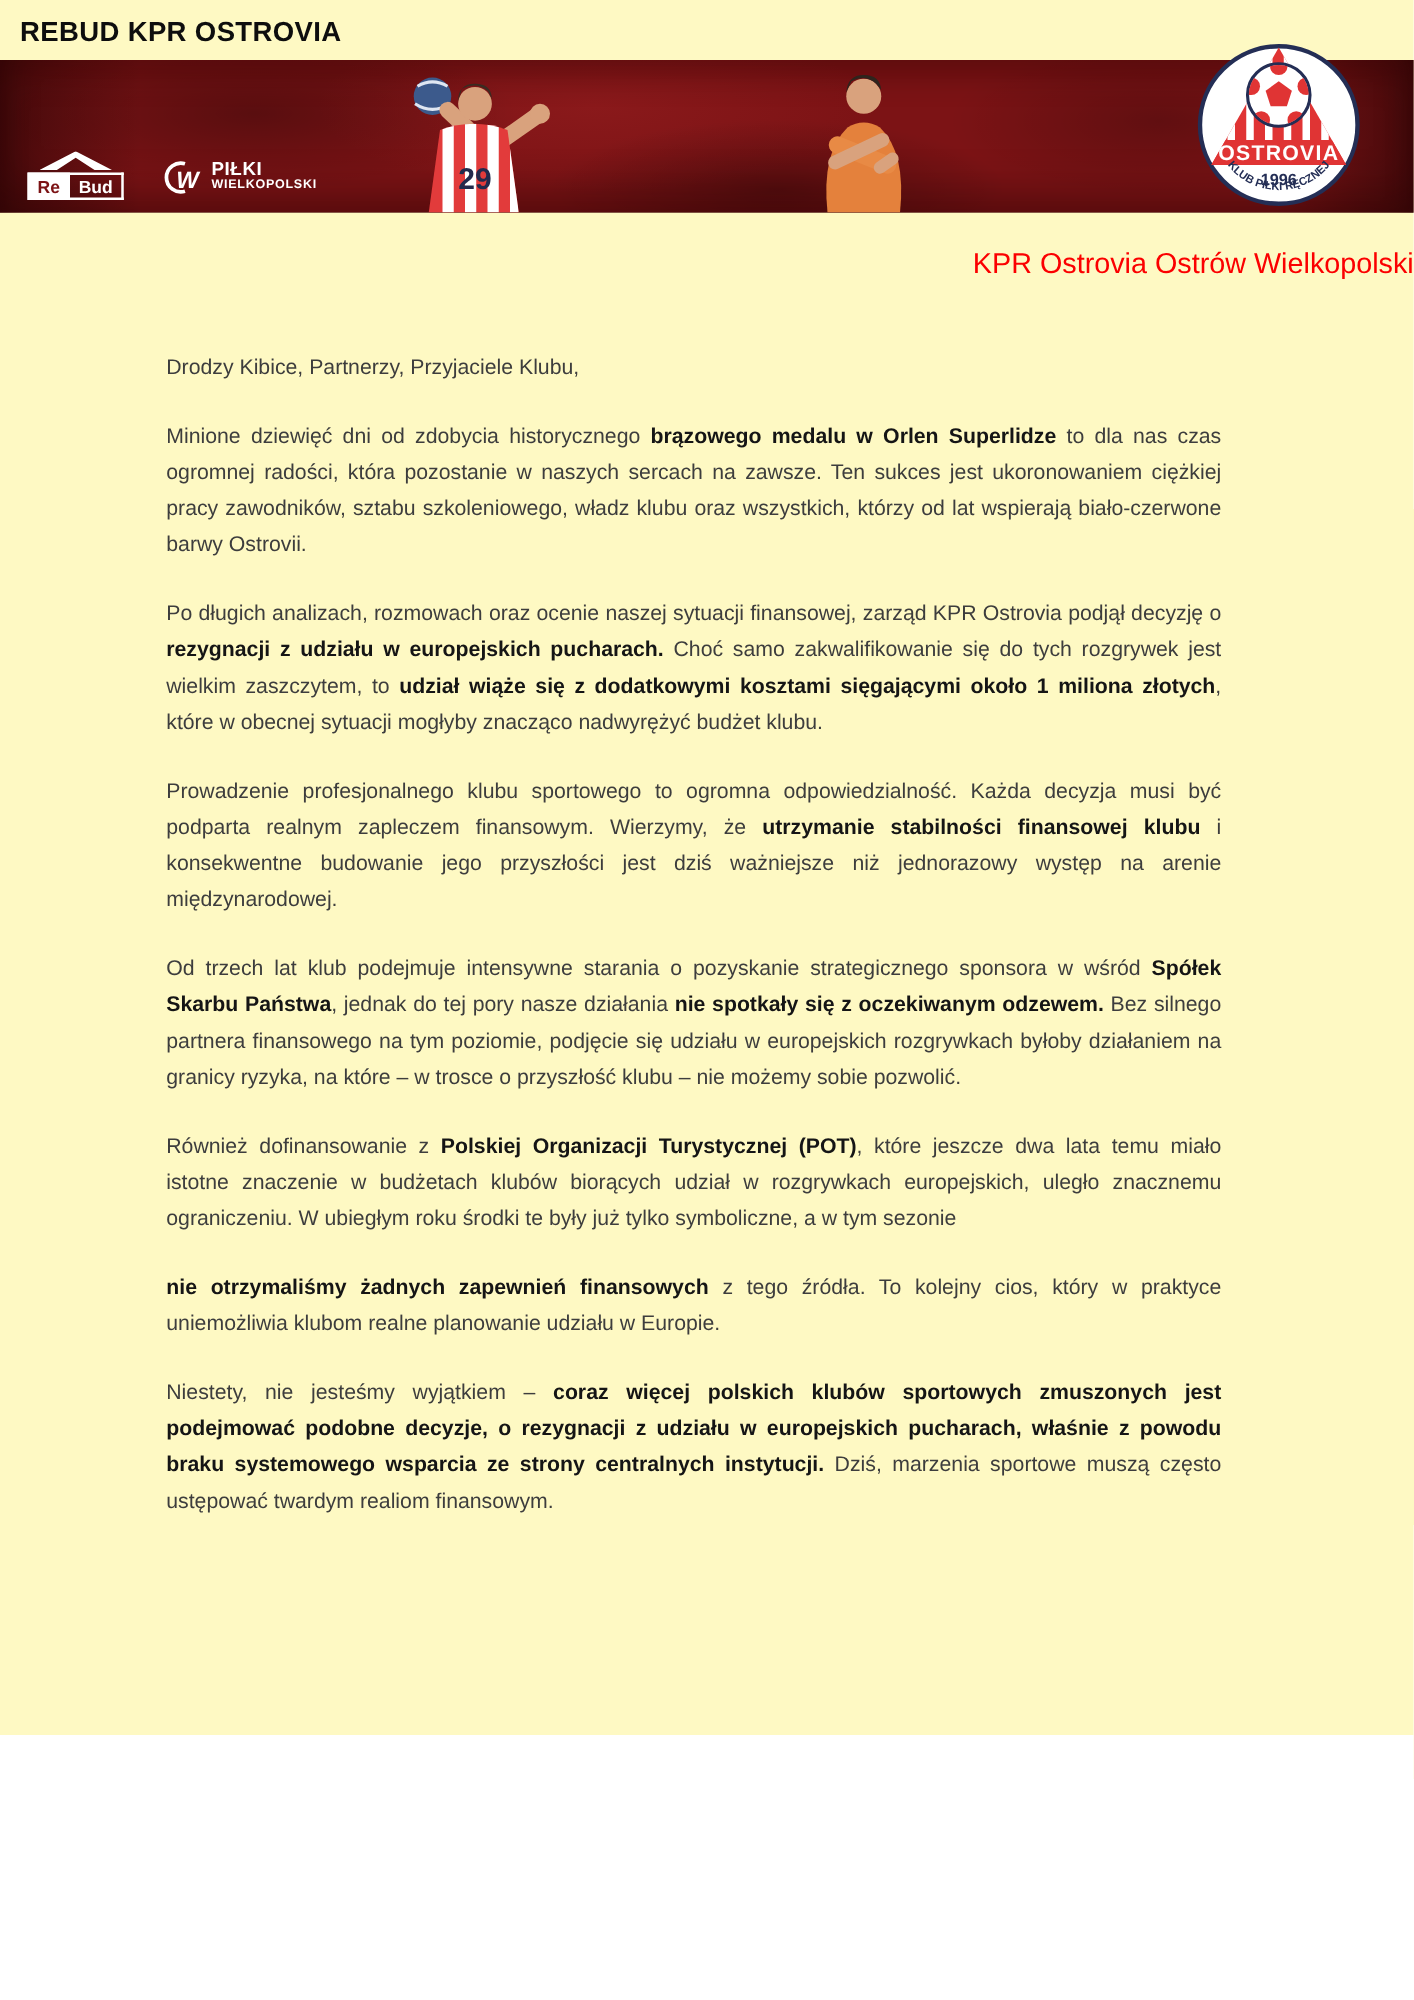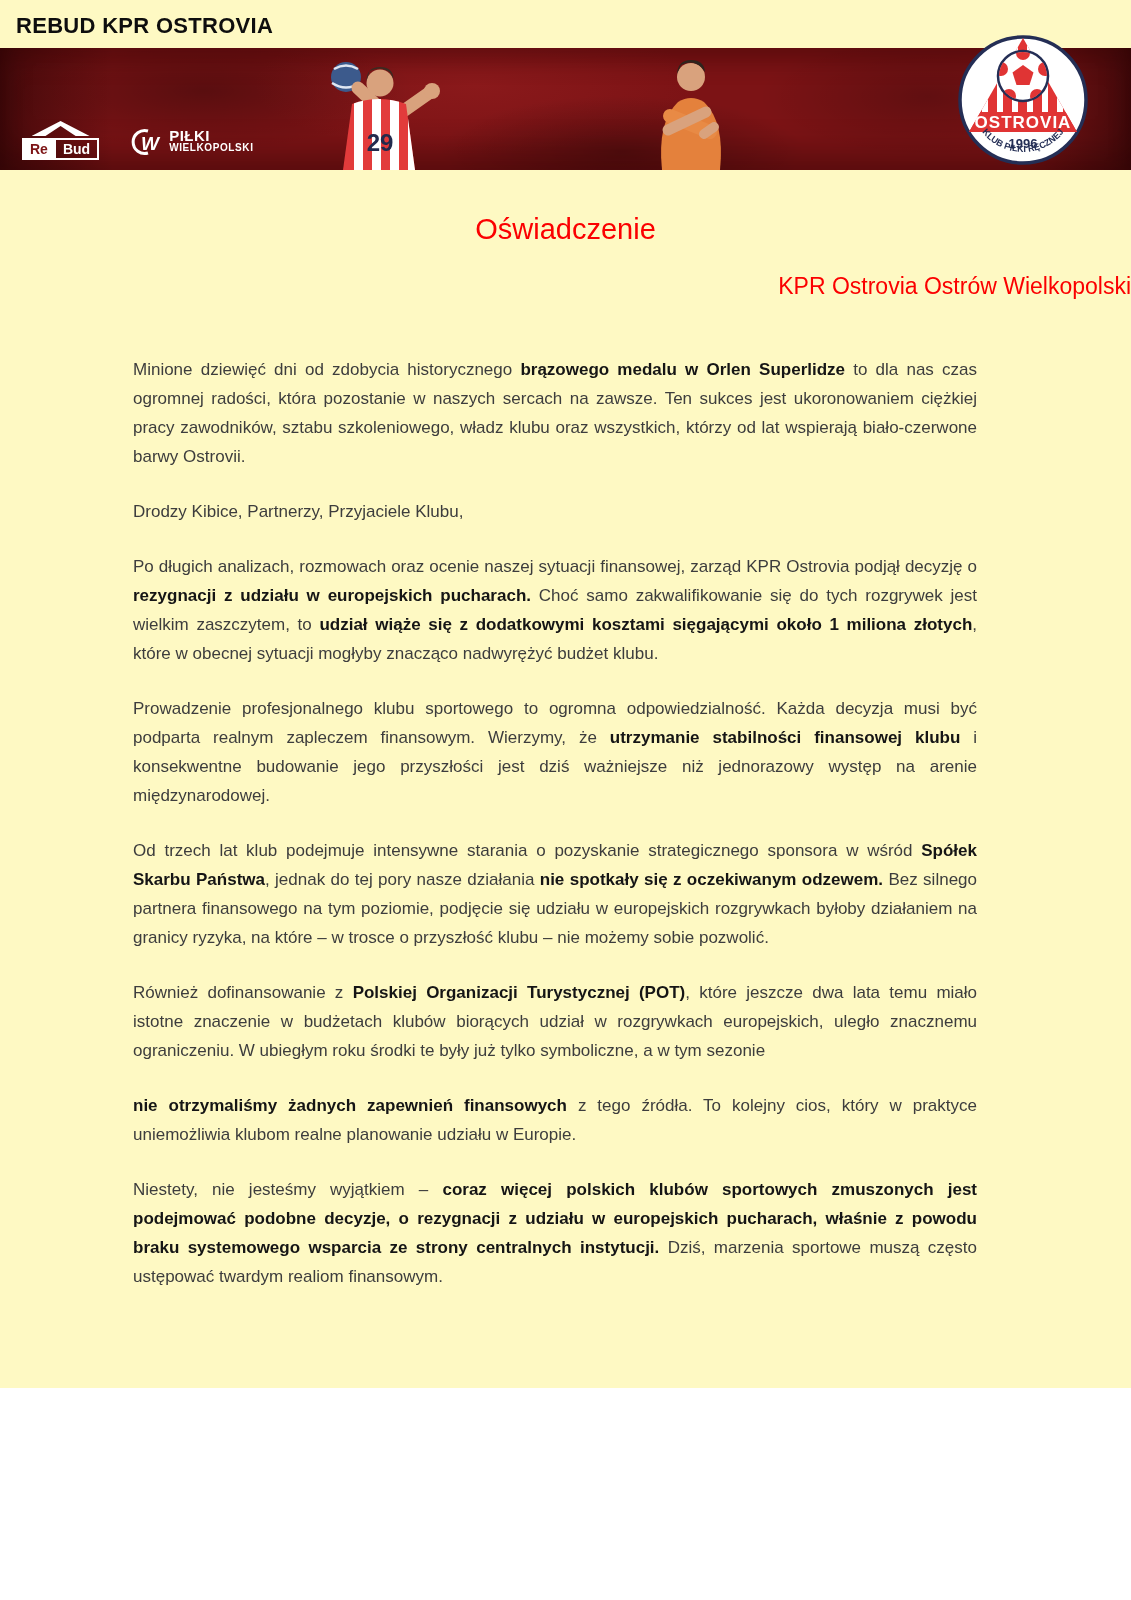--- a/index.html
+++ b/index.html
@@ -168,25 +168,24 @@
         <text x="67" y="102" text-anchor="middle" font-size="17" font-weight="bold" fill="#fff" letter-spacing="1" font-family="Liberation Sans, sans-serif">OSTROVIA</text>
         <text x="67" y="122" text-anchor="middle" font-size="13" font-weight="bold" fill="#242e55" font-family="Liberation Sans, sans-serif">1996</text>
         <text font-size="9" font-weight="bold" fill="#242e55" font-family="Liberation Sans, sans-serif">
           <textPath href="#arcm" startOffset="50%" text-anchor="middle" textLength="94" lengthAdjust="spacingAndGlyphs">KLUB PIŁKI RĘCZNEJ</textPath>
         </text>
       </svg>
     </div>
   </header>
 
   <main class="doc">
-    <h1 class="title">Oświadczenie</h1>
     <h2 class="subtitle">KPR Ostrovia Ostrów Wielkopolski</h2>
     <div class="body">
+        <p class="para"><span>Drodzy Kibice, Partnerzy, Przyjaciele Klubu,</span></p>
         <p class="para"><span>Minione dziewięć dni od zdobycia historycznego </span><b>brązowego medalu w Orlen Superlidze</b><span> to dla nas czas ogromnej radości, która pozostanie w naszych sercach na zawsze. Ten sukces jest ukoronowaniem ciężkiej pracy zawodników, sztabu szkoleniowego, władz klubu oraz wszystkich, którzy od lat wspierają biało-czerwone barwy Ostrovii.</span></p>
-        <p class="para"><span>Drodzy Kibice, Partnerzy, Przyjaciele Klubu,</span></p>
         <p class="para"><span>Po długich analizach, rozmowach oraz ocenie naszej sytuacji finansowej, zarząd KPR Ostrovia podjął decyzję o </span><b>rezygnacji z udziału w europejskich pucharach.</b><span> Choć samo zakwalifikowanie się do tych rozgrywek jest wielkim zaszczytem, to </span><b>udział wiąże się z dodatkowymi kosztami sięgającymi około 1 miliona złotych</b><span>, które w obecnej sytuacji mogłyby znacząco nadwyrężyć budżet klubu.</span></p>
         <p class="para"><span>Prowadzenie profesjonalnego klubu sportowego to ogromna odpowiedzialność. Każda decyzja musi być podparta realnym zapleczem finansowym. Wierzymy, że </span><b>utrzymanie stabilności finansowej klubu</b><span> i konsekwentne budowanie jego przyszłości jest dziś ważniejsze niż jednorazowy występ na arenie międzynarodowej.</span></p>
         <p class="para"><span>Od trzech lat klub podejmuje intensywne starania o pozyskanie strategicznego sponsora w wśród </span><b>Spółek Skarbu Państwa</b><span>, jednak do tej pory nasze działania </span><b>nie spotkały się z oczekiwanym odzewem.</b><span> Bez silnego partnera finansowego na tym poziomie, podjęcie się udziału w europejskich rozgrywkach byłoby działaniem na granicy ryzyka, na które – w trosce o przyszłość klubu – nie możemy sobie pozwolić.</span></p>
         <p class="para"><span>Również dofinansowanie z </span><b>Polskiej Organizacji Turystycznej (POT)</b><span>, które jeszcze dwa lata temu miało istotne znaczenie w budżetach klubów biorących udział w rozgrywkach europejskich, uległo znacznemu ograniczeniu. W ubiegłym roku środki te były już tylko symboliczne, a w tym sezonie</span></p>
         <p class="para"><b>nie otrzymaliśmy żadnych zapewnień finansowych</b><span> z tego źródła. To kolejny cios, który w praktyce uniemożliwia klubom realne planowanie udziału w Europie.</span></p>
         <p class="para"><span>Niestety, nie jesteśmy wyjątkiem – </span><b>coraz więcej polskich klubów sportowych zmuszonych jest podejmować podobne decyzje, o rezygnacji z udziału w europejskich pucharach, właśnie z powodu braku systemowego wsparcia ze strony centralnych instytucji.</b><span> Dziś, marzenia sportowe muszą często ustępować twardym realiom finansowym.</span></p>
       </div>
   </main>
 
   <footer class="contact">

